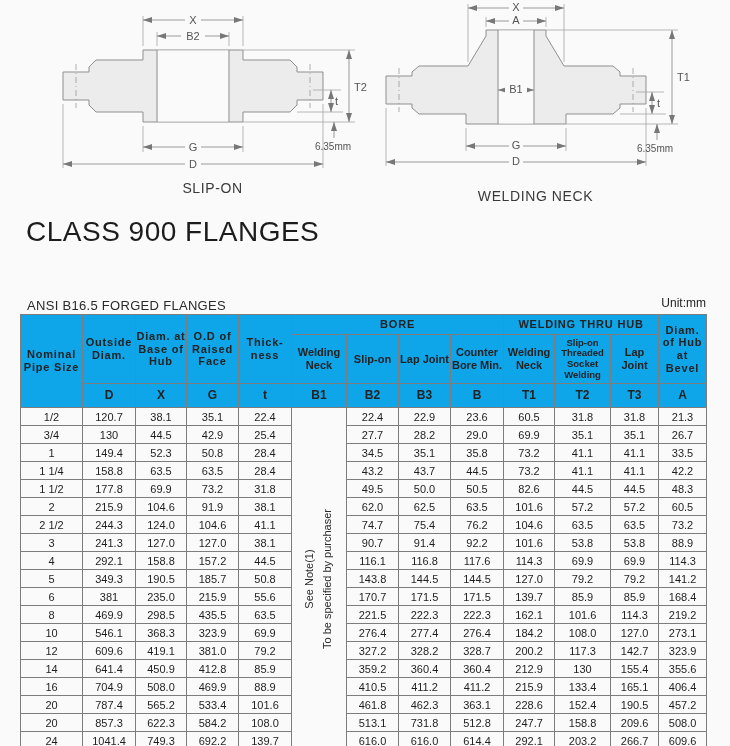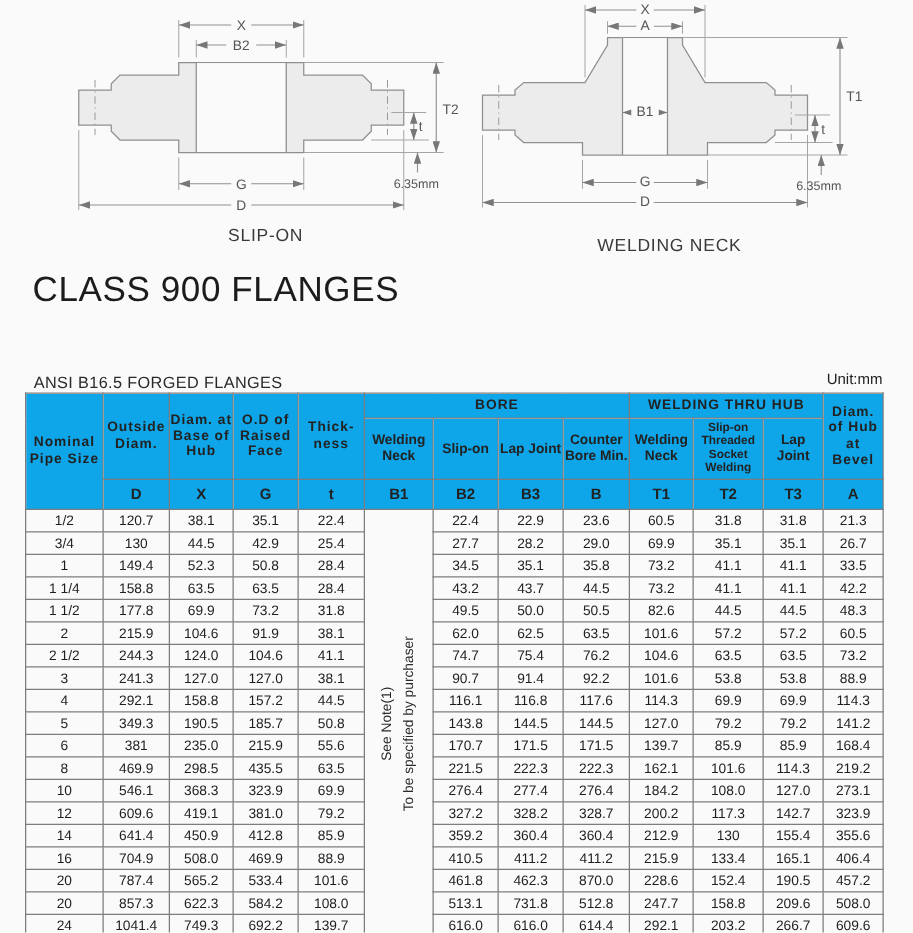--- a/index.html
+++ b/index.html
@@ -447,21 +447,21 @@
             <td>406.4</td>
           </tr>
           <tr>
             <td>20</td>
             <td>787.4</td>
             <td>565.2</td>
             <td>533.4</td>
             <td>101.6</td>
             <td>461.8</td>
             <td>462.3</td>
-            <td>870.0</td>
+            <td>363.1</td>
             <td>228.6</td>
             <td>152.4</td>
             <td>190.5</td>
             <td>457.2</td>
           </tr>
           <tr>
             <td>20</td>
             <td>857.3</td>
             <td>622.3</td>
             <td>584.2</td>

